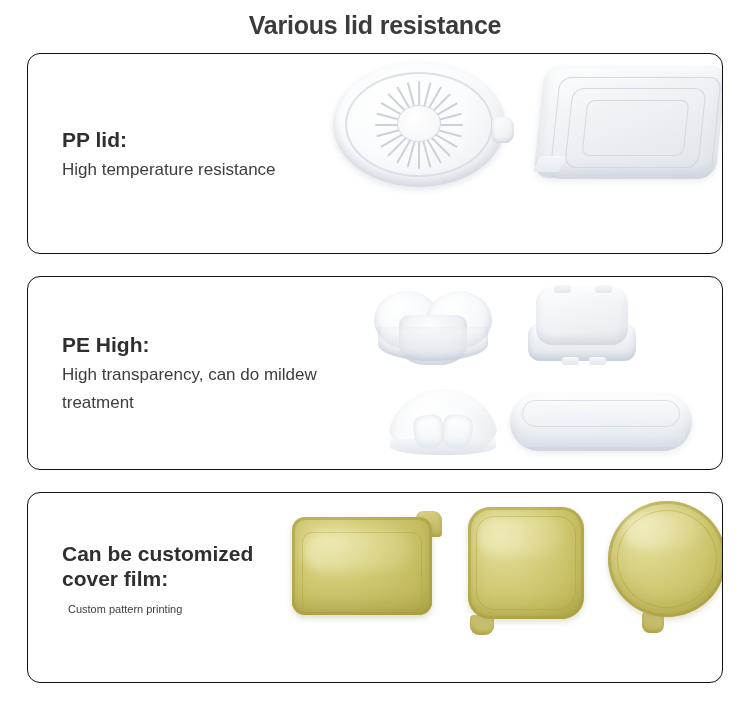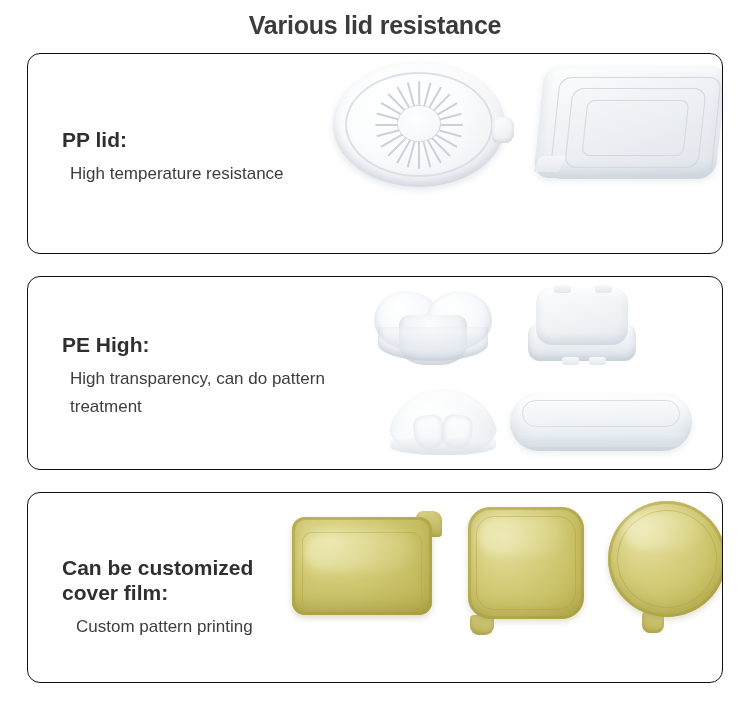--- a/index.html
+++ b/index.html
@@ -48,39 +48,39 @@
   .card-2 { width: 696px; height: 194px; }
   .card-3 { width: 696px; height: 191px; }
 
   .card-text {
     position: absolute;
     left: 34px;
     z-index: 5;
   }
   .card-1 .card-text { top: 73px; }
   .card-2 .card-text { top: 55px; }
-  .card-3 .card-text { top: 62px; }
+  .card-3 .card-text { top: 48px; }
 
   .card-heading {
     font-size: 21px;
     font-weight: bold;
     color: #2f2f2f;
     line-height: 25px;
     margin: 0 0 4px 0;
     white-space: pre-line;
   }
   .card-sub {
     font-size: 17px;
     font-weight: normal;
     color: #3d3d3d;
     line-height: 28px;
-    margin: 8px;
+    margin: 0;
     max-width: 260px;
   }
-  .card-3 .card-sub { padding-left: 6px; font-size: 17px; }
+  .card-3 .card-sub { padding-left: 6px; font-size: 11px; }
 
   
   .products {
     position: absolute;
     top: 0;
     left: 250px;
     right: 0;
     bottom: 0;
     z-index: 1;
   }
@@ -475,21 +475,21 @@
           <span class="ridge r3"></span>
           <span class="corner"></span>
         </div>
       </div>
     </div>
   </section>
 
   <section class="card card-2">
     <div class="card-text">
       <p class="card-heading">PE High:</p>
-      <p class="card-sub">High transparency, can do pattern treatment</p>
+      <p class="card-sub">High transparency, can do mildew treatment</p>
     </div>
 
     <div class="products">
       <div class="prod pe-heart">
         <span class="lobe lobe-l"></span>
         <span class="lobe lobe-r"></span>
         <span class="point"></span>
         <span class="skirt"></span>
       </div>
 

